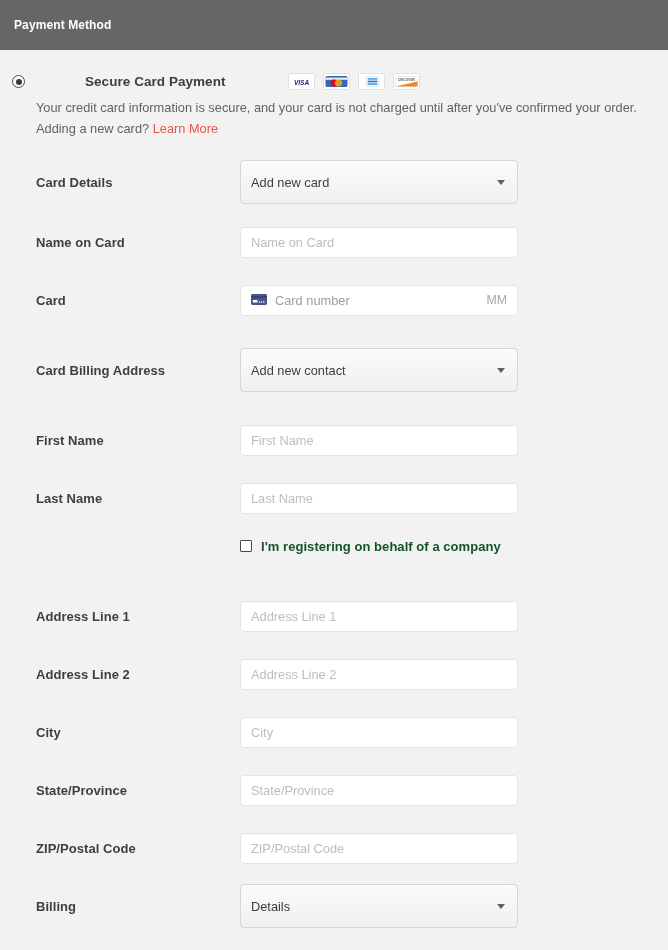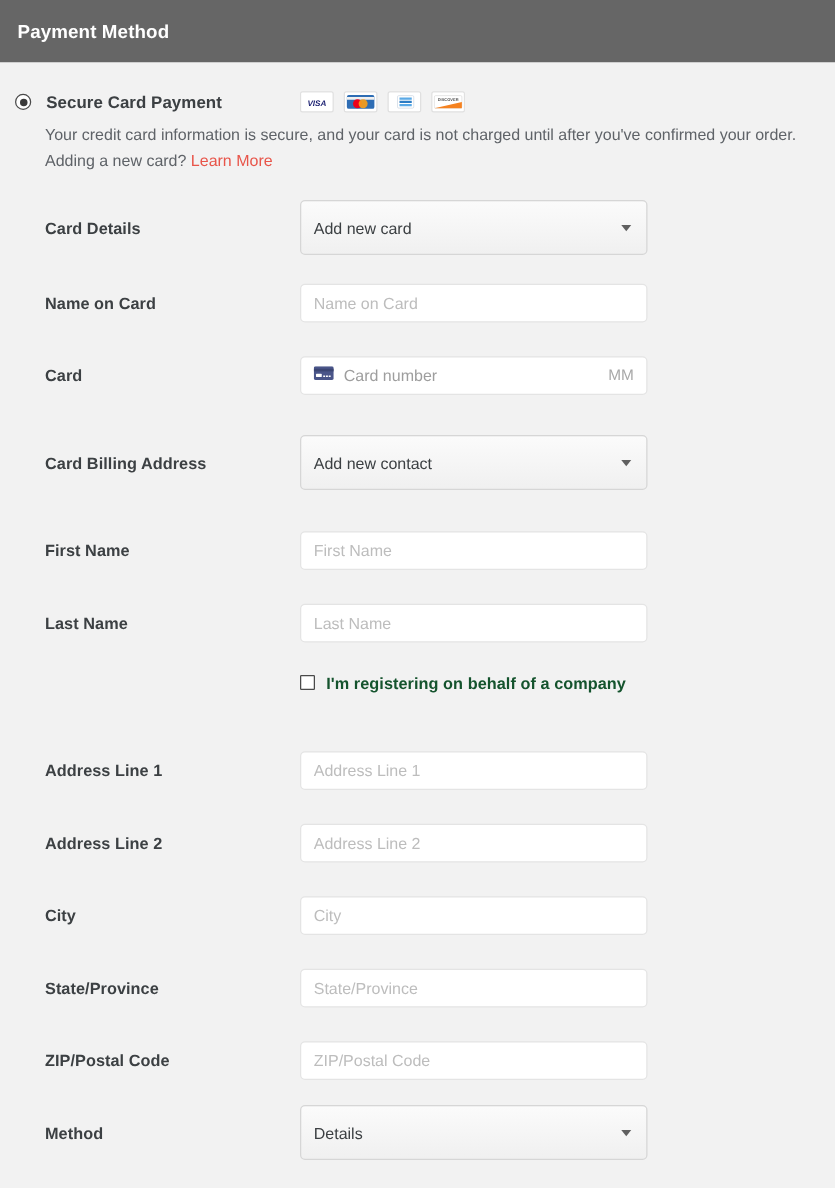--- a/index.html
+++ b/index.html
@@ -14,21 +14,21 @@
   
   .header-bar {
     height: 50px;
     background: #666666;
     display: flex;
     align-items: center;
     padding-left: 14px;
   }
   .header-title {
     color: #ffffff;
-    font-size: 15px;
+    font-size: 12px;
     font-weight: bold;
     letter-spacing: 0.1px;
   }
 
   
   .page {
     background: #f2f2f2;
     width: 668px;
     height: 900px;
     position: relative;
@@ -57,20 +57,21 @@
     transform: translate(-50%,-50%);
     width: 6px; height: 6px;
     border-radius: 50%;
     background: #3a3a3a;
   }
   .method-label {
     font-size: 13.5px;
     font-weight: bold;
     color: #3c4043;
     letter-spacing: 0.05px;
+    margin-left: 48px;
   }
 
   .card-brands {
     display: flex;
     align-items: center;
     gap: 8px;
     margin-left: 62px;
   }
   .brand {
     width: 27px; height: 17px;
@@ -383,21 +384,21 @@
     <div class="row">
       <div class="row-label">ZIP/Postal Code</div>
       <div class="control">
         <input class="txt" type="text" placeholder="ZIP/Postal Code" style="">
       </div>
     </div>
 
     <div class="sp-md"></div>
 
     <div class="row">
-      <div class="row-label">Method</div>
+      <div class="row-label">Billing</div>
       <div class="control">
         <div class="sel">
           <span>Details</span>
           <span class="caret"></span>
         </div>
       </div>
     </div>
 
   </div>
 </div>

